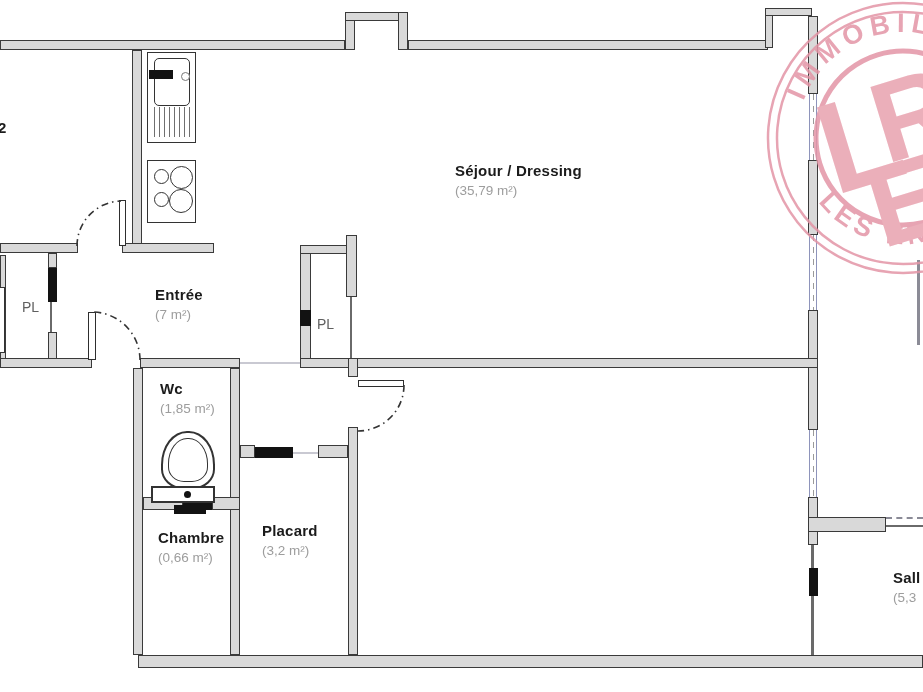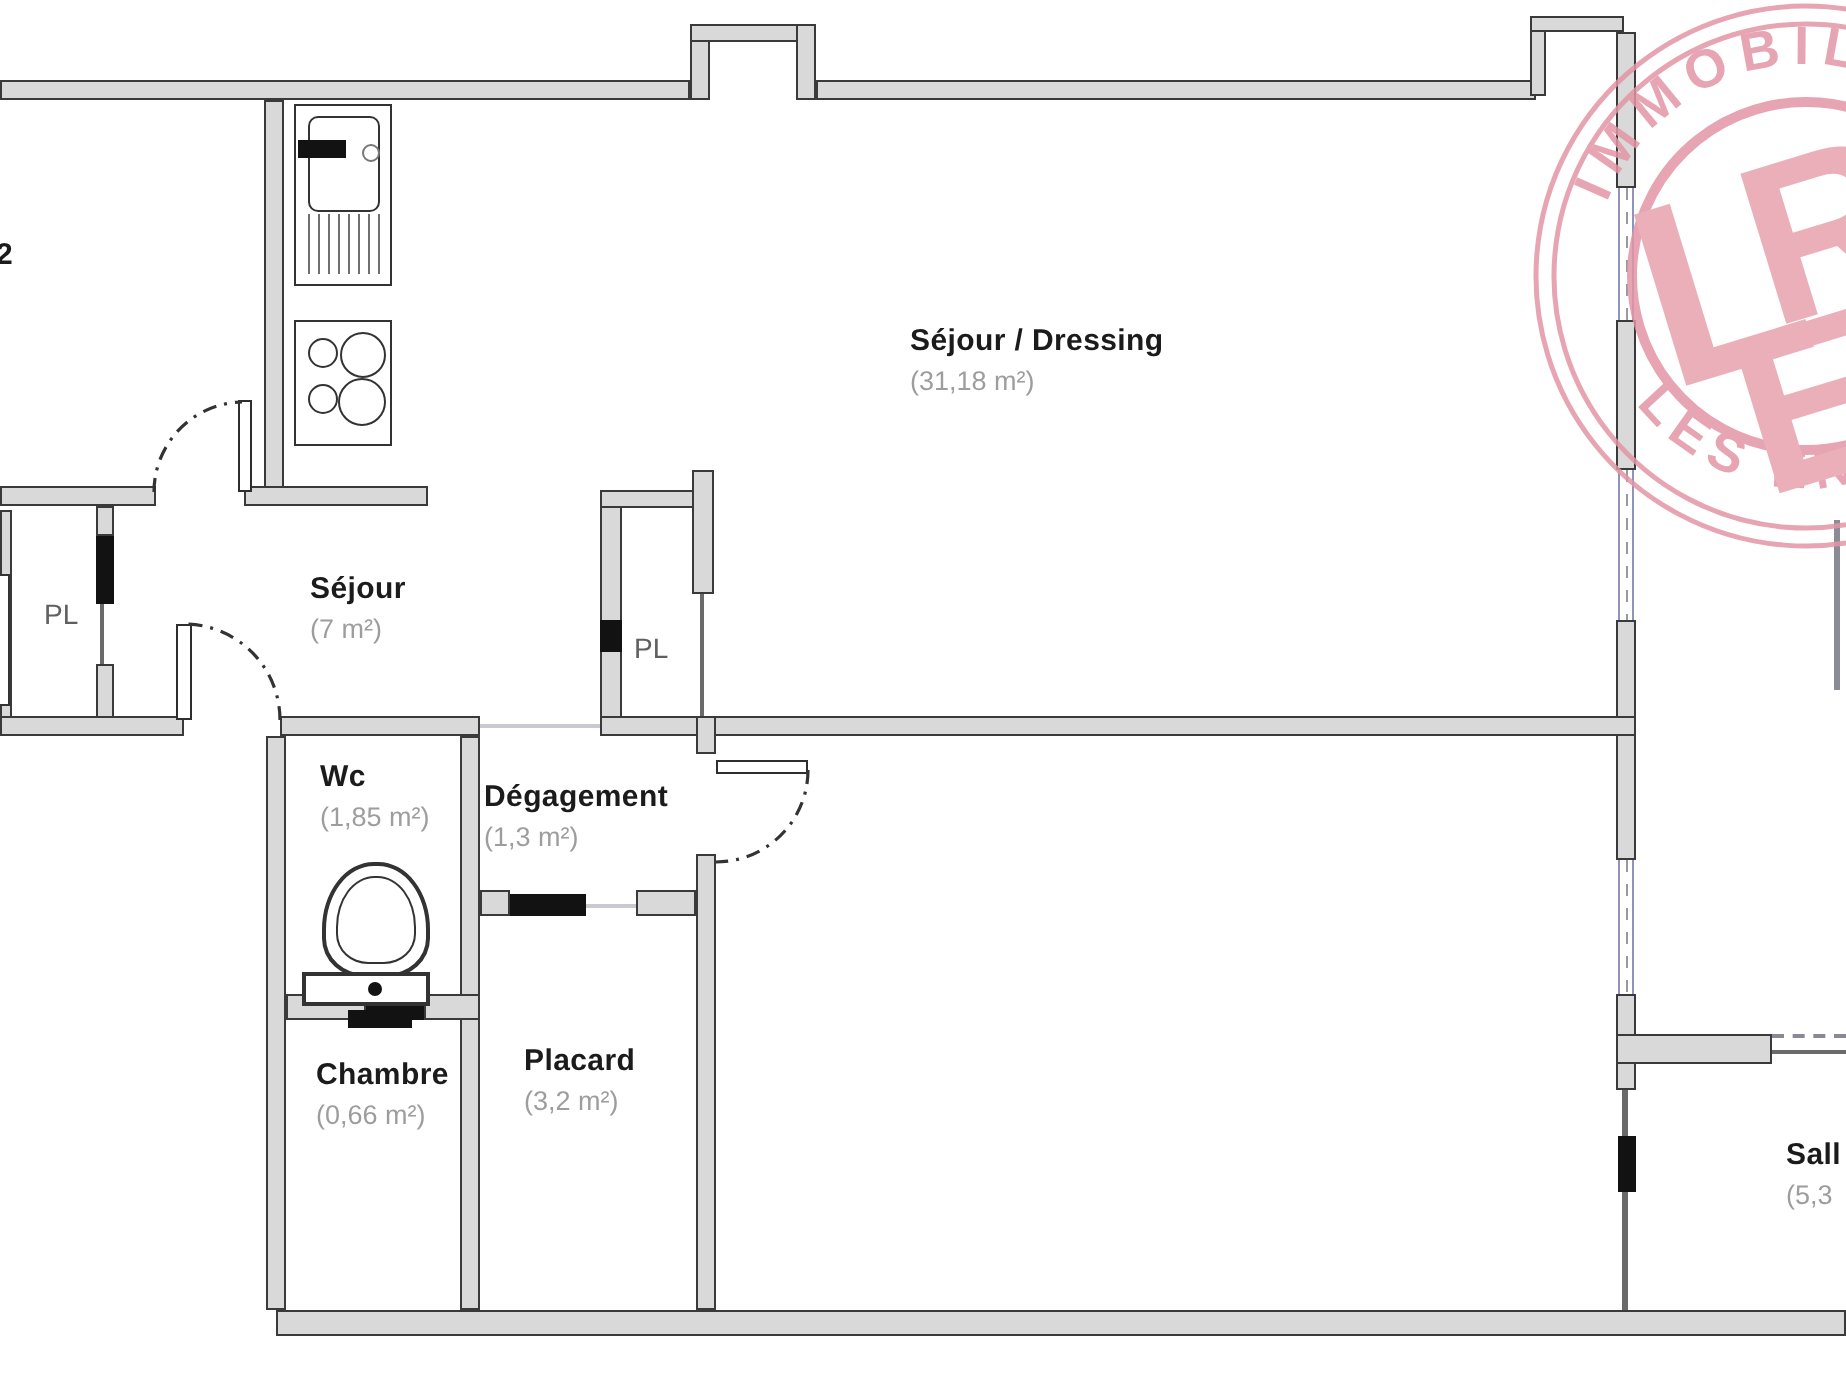--- a/index.html
+++ b/index.html
@@ -117,33 +117,29 @@
   <div class="blackmark round" style="left:185px;top:213px;width:5px;height:5px;border-radius:50%"></div>
 
   <div class="fix" style="left:161px;top:431px;width:54px;height:58px;border-width:2px;border-radius:48% 48% 40% 40% / 58% 58% 34% 34%"></div>
   <div class="fix" style="left:168px;top:438px;width:40px;height:44px;border-width:1.5px;border-radius:48% 48% 40% 40% / 58% 58% 34% 34%"></div>
   <div class="fix" style="left:151px;top:486px;width:64px;height:17px;border-width:2px;z-index:5"></div>
   <div class="blackmark round" style="left:184px;top:491px;width:7px;height:7px;border-radius:50%;z-index:6"></div>
   <div class="blackmark" style="left:174px;top:505px;width:32px;height:9px"></div>
 
   <div class="rlabel" style="left:455px;top:162px">
     <div class="rname">Séjour / Dressing</div>
-    <div class="rarea">(31,18 m²)</div>
+    <div class="rarea">(35,79 m²)</div>
   </div>
   <div class="rlabel" style="left:155px;top:286px">
-    <div class="rname">Séjour</div>
+    <div class="rname">Entrée</div>
     <div class="rarea">(7 m²)</div>
   </div>
   <div class="rlabel" style="left:160px;top:380px">
     <div class="rname">Wc</div>
     <div class="rarea">(1,85 m²)</div>
-  </div>
-  <div class="rlabel" style="left:242px;top:390px">
-    <div class="rname">Dégagement</div>
-    <div class="rarea">(1,3 m²)</div>
   </div>
   <div class="rlabel" style="left:158px;top:529px">
     <div class="rname">Chambre</div>
     <div class="rarea">(0,66 m²)</div>
   </div>
   <div class="rlabel" style="left:262px;top:522px">
     <div class="rname">Placard</div>
     <div class="rarea">(3,2 m²)</div>
   </div>
   <div class="rlabel" style="left:893px;top:569px">

